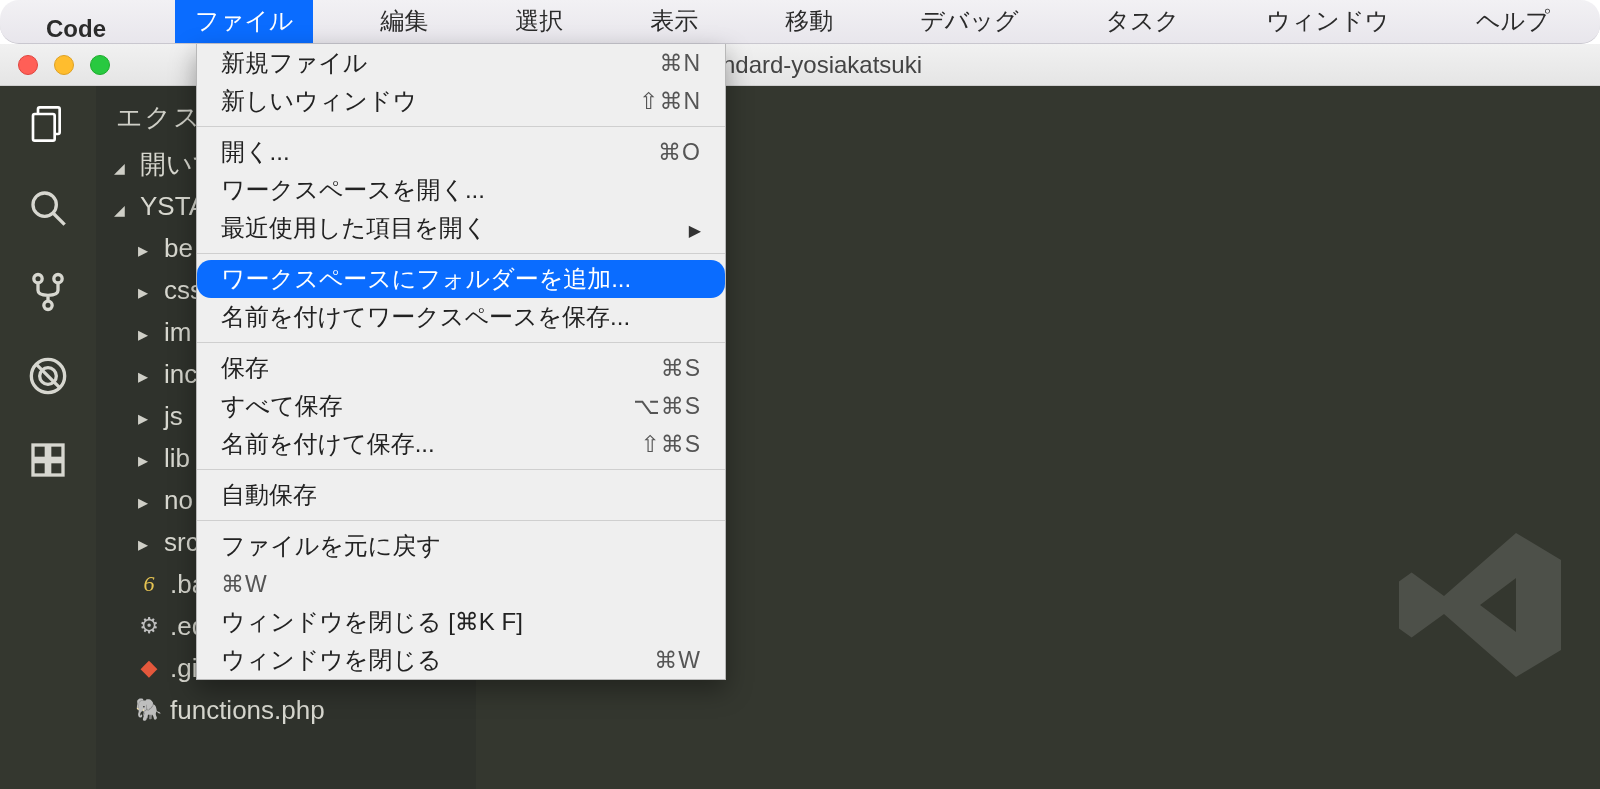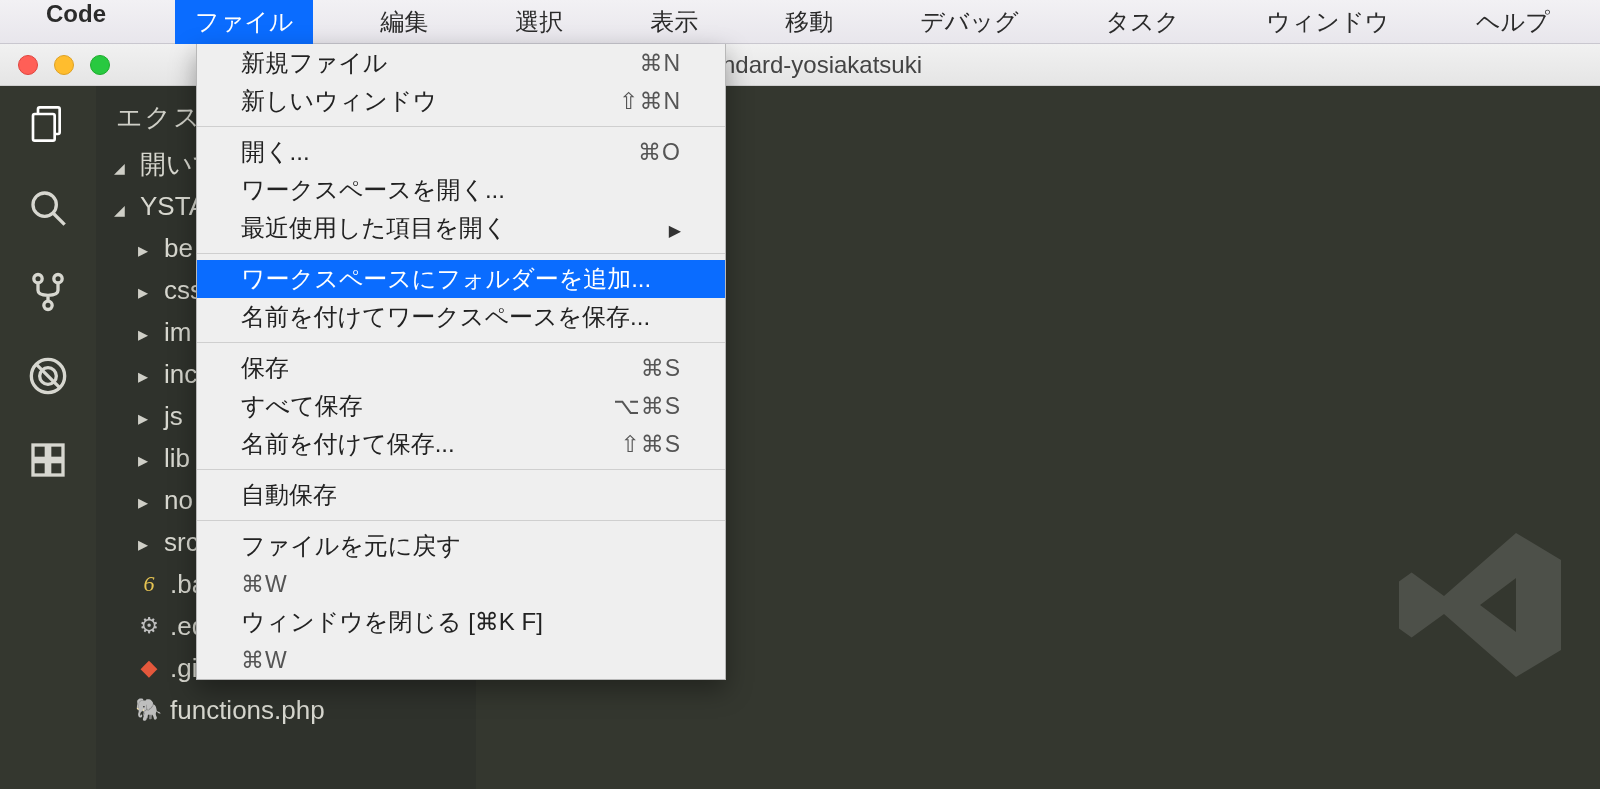--- a/index.html
+++ b/index.html
@@ -4,24 +4,25 @@
 <style>
 * { margin: 0; padding: 0; box-sizing: border-box; font-family: -apple-system, "Helvetica Neue", Arial, sans-serif; }
 html, body { width: 1600px; height: 789px; overflow: hidden; }
 
 
 .mac-menubar {
   height: 44px;
   background: linear-gradient(#f2f1f4,#e8e6ec);
   border-bottom: 1px solid #c9c7cf;
   display: flex;
-  align-items: flex-start;
+  align-items: flex-end;
   padding: 0 18px;
   font-size: 24px;
   color: #2b2b2b;
+  border-radius: 19px;
 }
 .apple-logo { font-size: 26px; margin-right: 28px; }
 .appname { font-weight: 700; margin-right: 22px; }
 .menu-item { padding: 6px 20px; border-radius: 0; margin-left: 47px; }
 .menu-item.selected { background: #0a6cff; color: #fff; }
 
 
 .title-bar {
   height: 42px;
   background: linear-gradient(#f1f1f1,#e5e5e5);
@@ -72,22 +73,22 @@
   top: 44px; left: 196px;
   width: 530px;
   background: #efefef;
   border: 1px solid #b8b8b8;
   border-top: none;
   box-shadow: 0 10px 24px rgba(0,0,0,.35);
   font-size: 24px;
   color: #222;
   z-index: 100;
 }
-.dd-row { display:flex; justify-content:space-between; align-items:center; padding: 6px 44px; height:38px;}
-.dd-row.highlight { background:#0a6cff; color:#fff; }
+.dd-row { display:flex; justify-content:space-between; align-items:center; padding: 6px 24px; height:38px;}
+.dd-row.highlight { background:#0a6cff; color:#fff;border-radius:14px; }
 .dd-sep { height:1px; background:#cfcfcf; margin:6px 0; }
 .dd-short { color:#555; font-size:23px; letter-spacing:1px;}
 .dd-sub::after{content:"▶"; font-size:16px; color:#333;}
 </style>
 </head>
 <body>
 
 <div class="mac-menubar">
   <span class="apple-logo"></span>
   <span class="appname">Code</span>
@@ -277,15 +278,16 @@
       <span></span>
     </div>
   <div class="dd-row">
       <span class="dd-short">⌘W</span>
     </div>
   <div class="dd-row">
       <span>ウィンドウを閉じる [⌘K F]</span>
       <span></span>
     </div>
   <div class="dd-row">
+      <span>ウィンドウを閉じる</span>
       <span class="dd-short">⌘W</span>
     </div>
 </div>
 
 </body></html>

